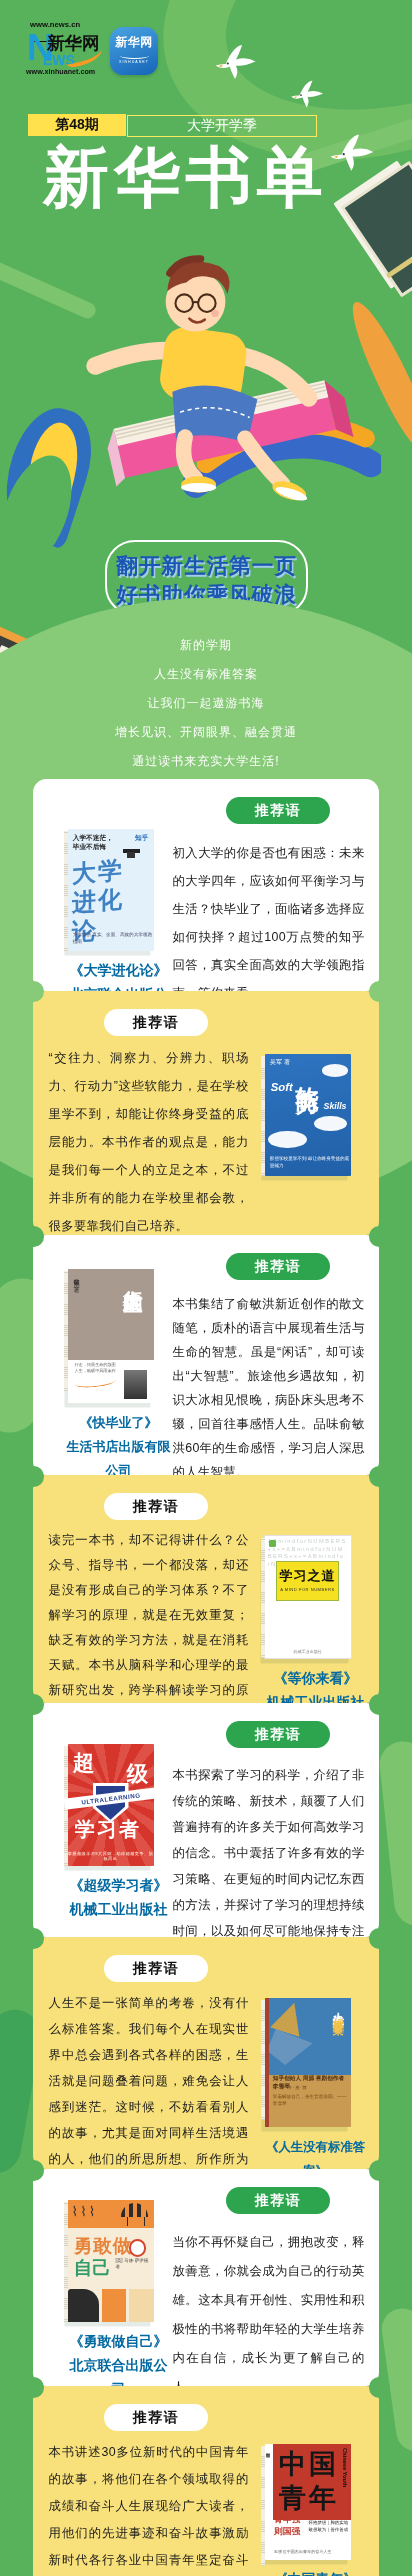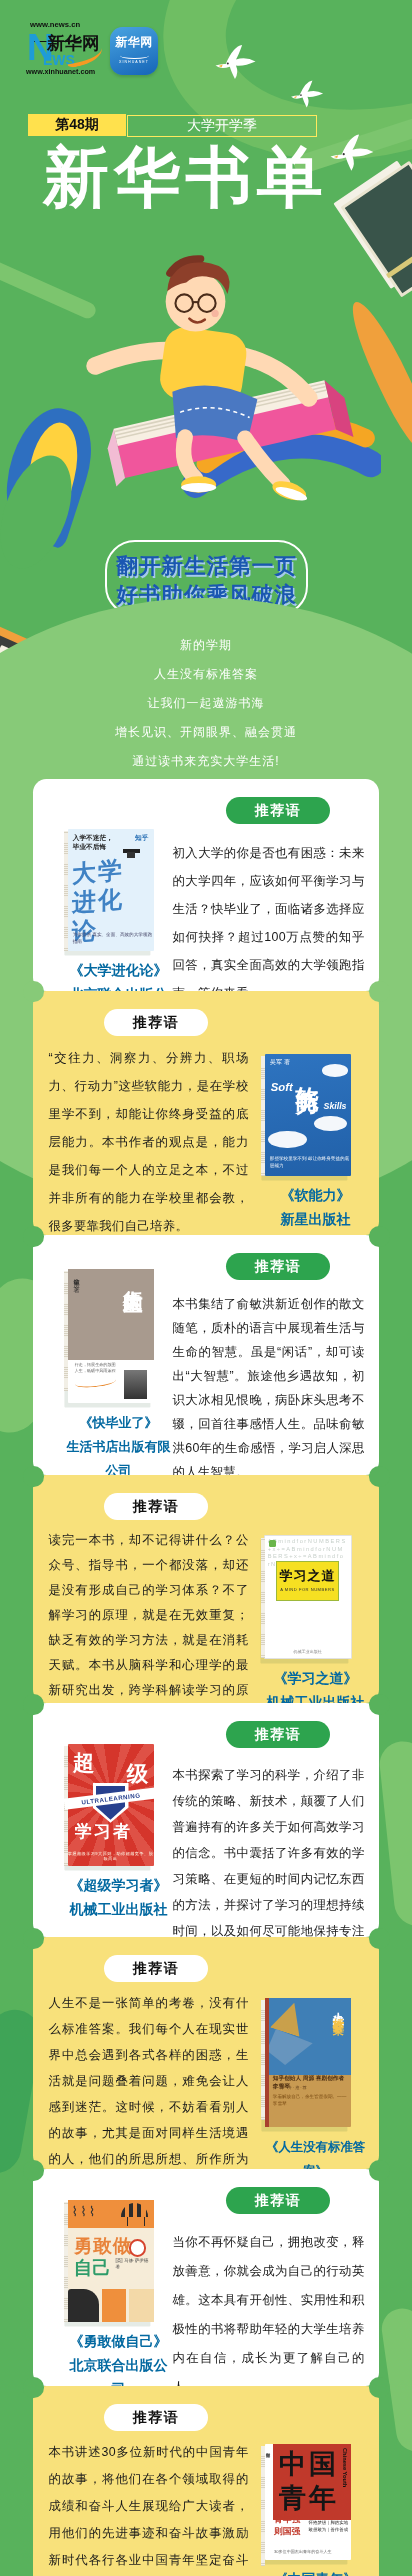--- a/index.html
+++ b/index.html
@@ -105,21 +105,21 @@
   .c4 .box{position:absolute;left:11.3px;top:25px;width:61px;height:38px;background:#f6e022;
            border:1px solid #9db83a;text-align:center;}
   .c4 .bt{font-family:"Liberation Serif",serif;font-size:13px;font-weight:900;color:#111;margin-top:5.2px;letter-spacing:1px;}
   .c4 .be{font-size:4.1px;color:#333;margin-top:2.1px;letter-spacing:0.5px;}
   .c4 .logo{position:absolute;left:4.1px;top:4.1px;width:7.2px;height:7.2px;background:#69b54a;border-radius:1.5px;}
   .c4 .pub{position:absolute;left:0;bottom:4.1px;width:100%;text-align:center;font-size:4.1px;color:#888;}
   
   .cover.c5{background:repeating-conic-gradient(from 0deg at 50% 42%,#d5352b 0 11deg,#df5146 11deg 22deg);}
   .c5 .z1{position:absolute;left:5.2px;top:4.1px;font-size:21.6px;font-weight:900;color:#fff;}
   .c5 .z2{position:absolute;right:5.2px;top:15.5px;font-size:21.6px;font-weight:900;color:#fff;}
-  .c5 .z3{position:absolute;left:7.2px;bottom:23px;font-size:17px;font-weight:900;color:#fff;letter-spacing:2.1px;}
+  .c5 .z3{position:absolute;left:7.2px;bottom:23px;font-size:20px;font-weight:900;color:#fff;letter-spacing:2.1px;}
   .c5 .shield{position:absolute;left:25px;top:39px;width:36px;height:40px;background:#fff;
               clip-path:polygon(0 0,100% 0,100% 62%,50% 100%,0 62%);}
   .c5 .shield i{position:absolute;left:3.1px;top:3.1px;right:3.1px;bottom:3.1px;background:#27408e;
                 clip-path:polygon(0 0,100% 0,100% 60%,50% 100%,0 60%);}
   .c5 .band{position:absolute;left:-3.1px;top:49px;width:94px;height:11.3px;background:#fff;
             transform:rotate(-7deg);text-align:center;font-size:6.2px;font-weight:900;color:#27408e;
             line-height:11.3px;letter-spacing:0.5px;}
   .c5 .fs{position:absolute;left:0;bottom:5.2px;width:100%;text-align:center;font-size:4.1px;color:#ffe;letter-spacing:0.5px;}
   
   .cover.c6{background:#c89a52;}
@@ -333,24 +333,20 @@
           <i class="pages"></i>
           <span class="cl" style="left:49px;top:62px;width:33px;height:15.5px;"></span>
           <span class="cl" style="left:3.1px;top:77px;width:39px;height:17.5px;"></span>
           <span class="cl" style="left:57px;top:10.3px;width:26px;height:12.4px;"></span>
           <div class="au">吴军 著</div>
           <div class="soft">Soft</div>
           <div class="t">软能力</div>
           <div class="skills">Skills</div>
           <div class="sub">那些学校里学不到 却让你终身受益的底层能力</div>
         </div>
-        <div class="caption">
-          <div>《软能力》</div>
-          <div>新星出版社</div>
-        </div>
       </div>
     </div>
   </div>
 
   <div class="card white" style="height:240px;">
     <div class="pill">推荐语</div>
     <div class="crow" style="margin-top:-36px;">
       <div class="bookcol" style="padding-top:17.5px;">
         <div class="cover c3" style="height:134px;">
           <i class="pages"></i>
@@ -379,21 +375,21 @@
           <i class="pages"></i>
           <div class="dood">ABmindforNUMBERS+x÷=ABmindforNUMBERS+x÷=ABmindforNUMBERS</div>
           <div class="logo"></div>
           <div class="box">
             <div class="bt">学习之道</div>
             <div class="be">A MIND FOR NUMBERS</div>
           </div>
           <div class="pub">机械工业出版社</div>
         </div>
         <div class="caption">
-          <div>《学习之道》</div>
+          <div>《等你来看》</div>
           <div>机械工业出版社</div>
         </div>
       </div>
     </div>
   </div>
 
   <div class="card white" style="height:234px;">
     <div class="pill">推荐语</div>
     <div class="crow" style="margin-top:-36px;">
       <div class="bookcol" style="padding-top:24px;">

